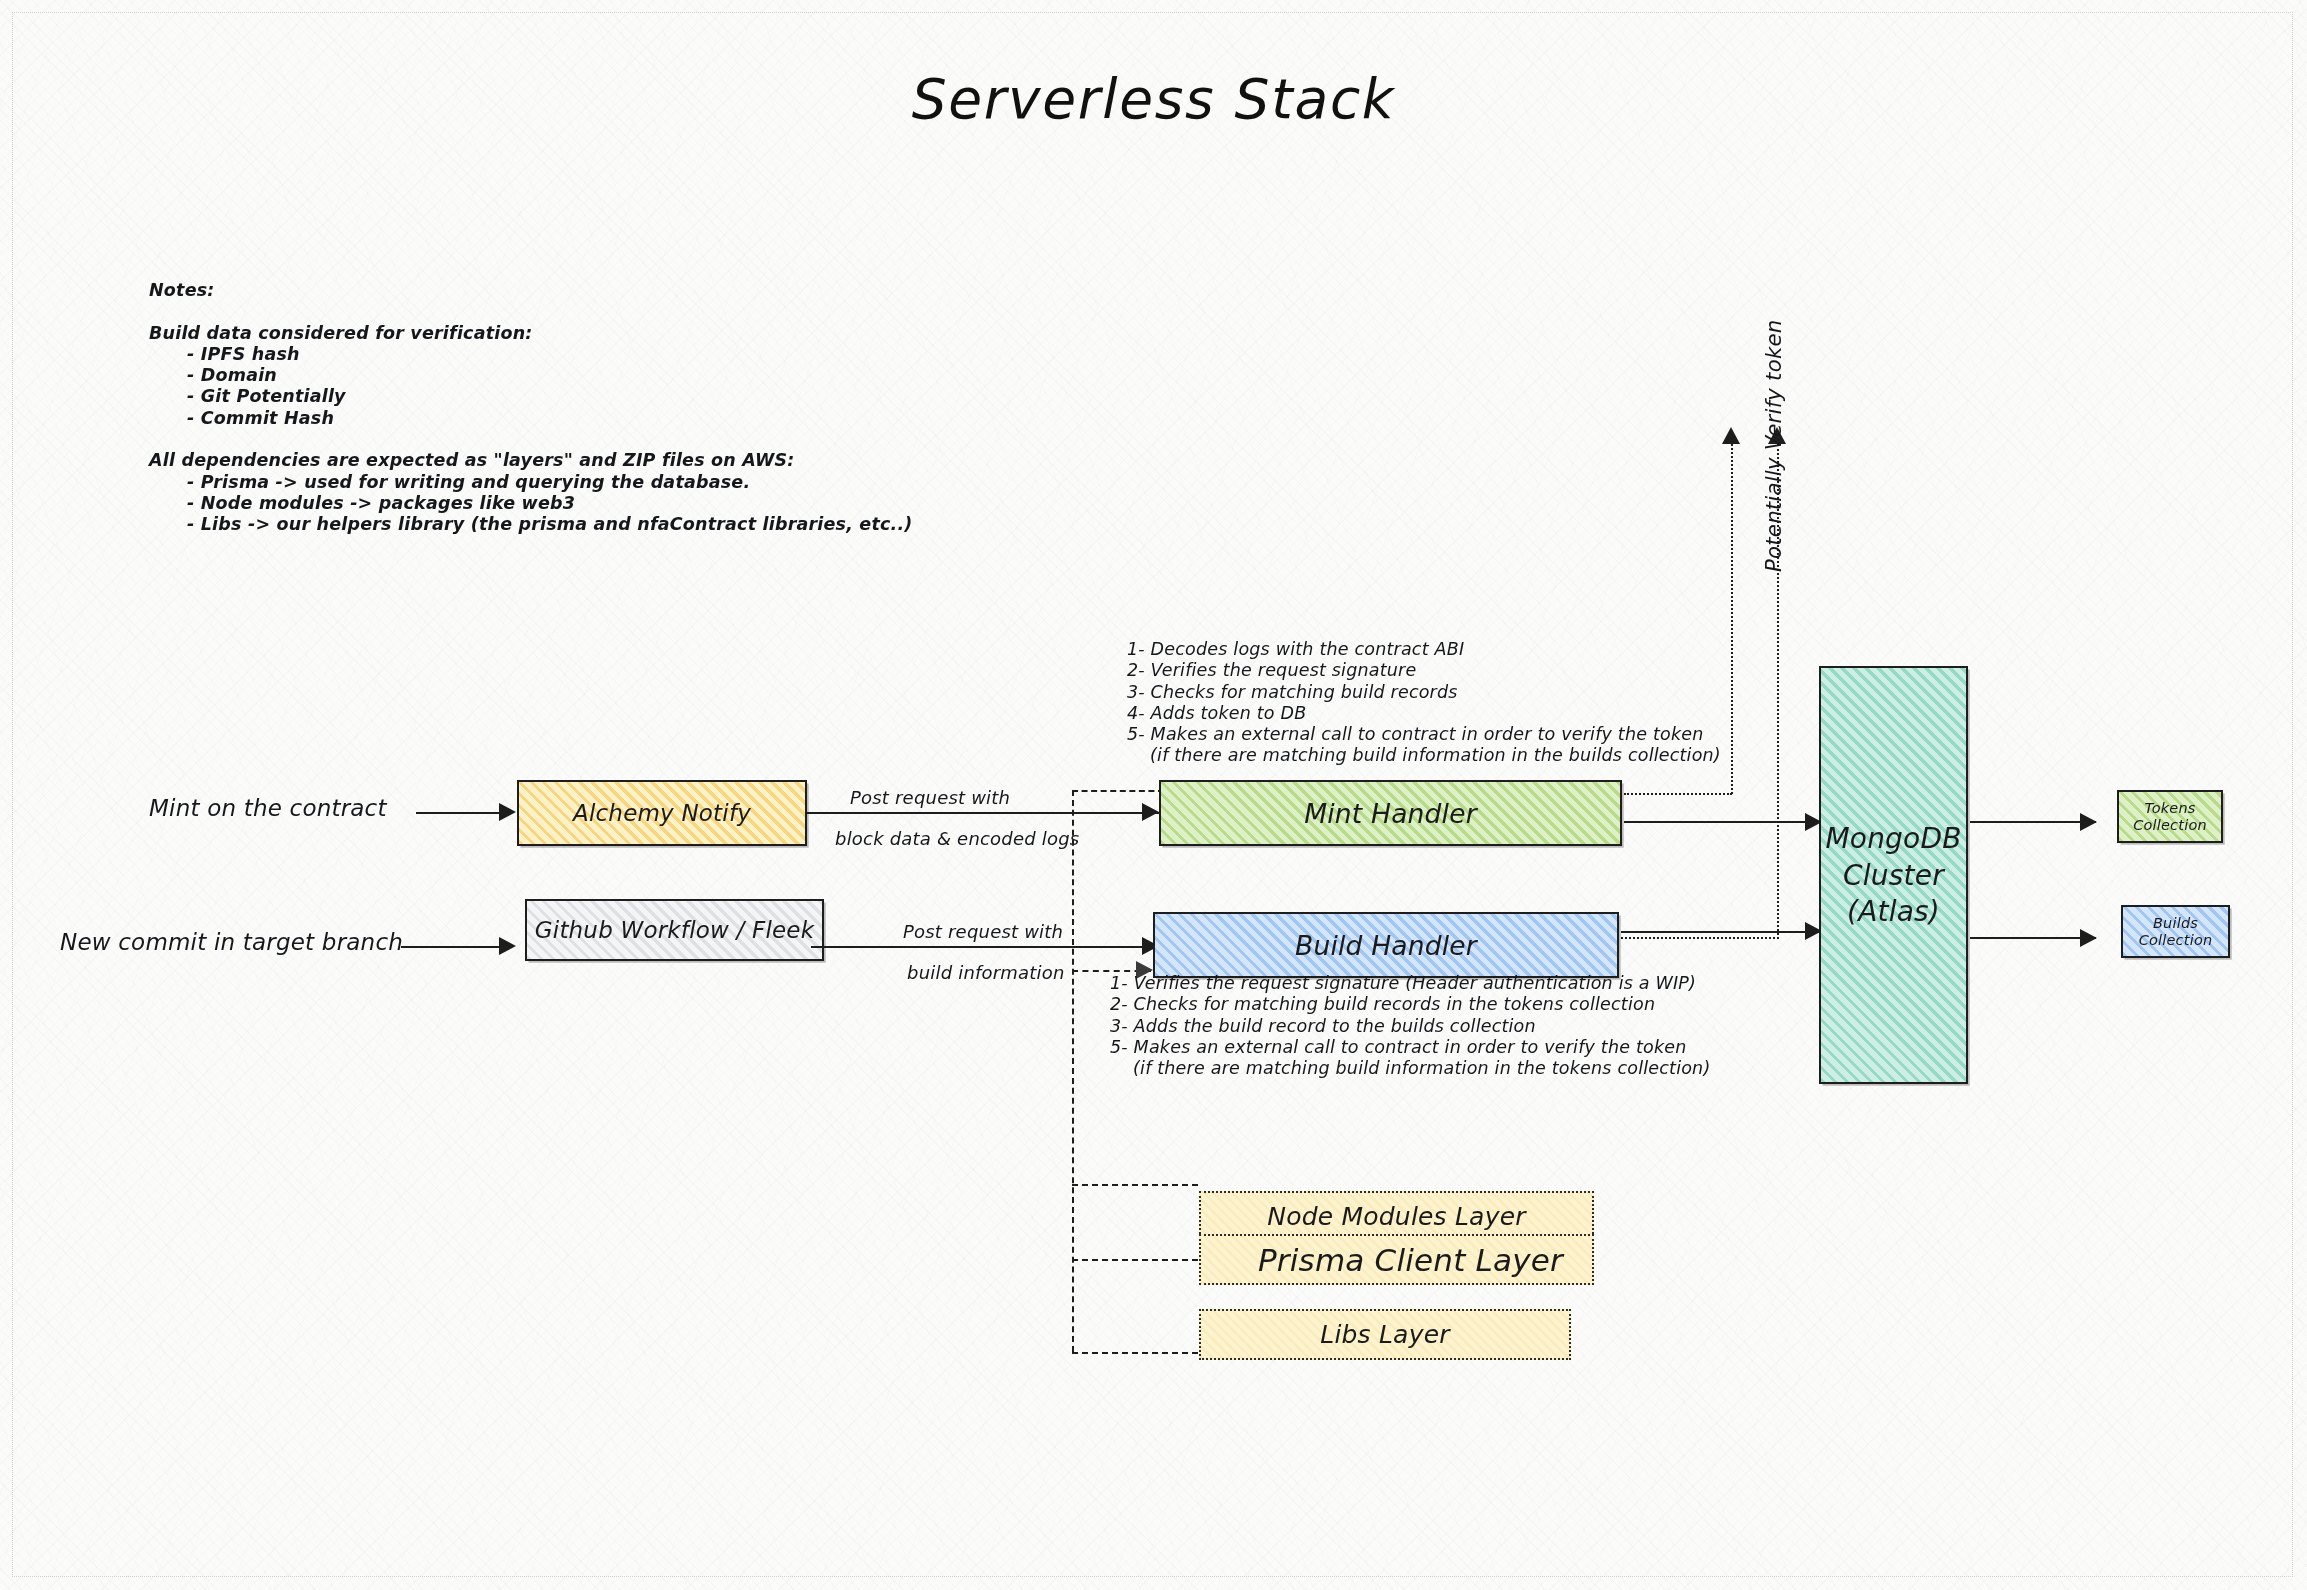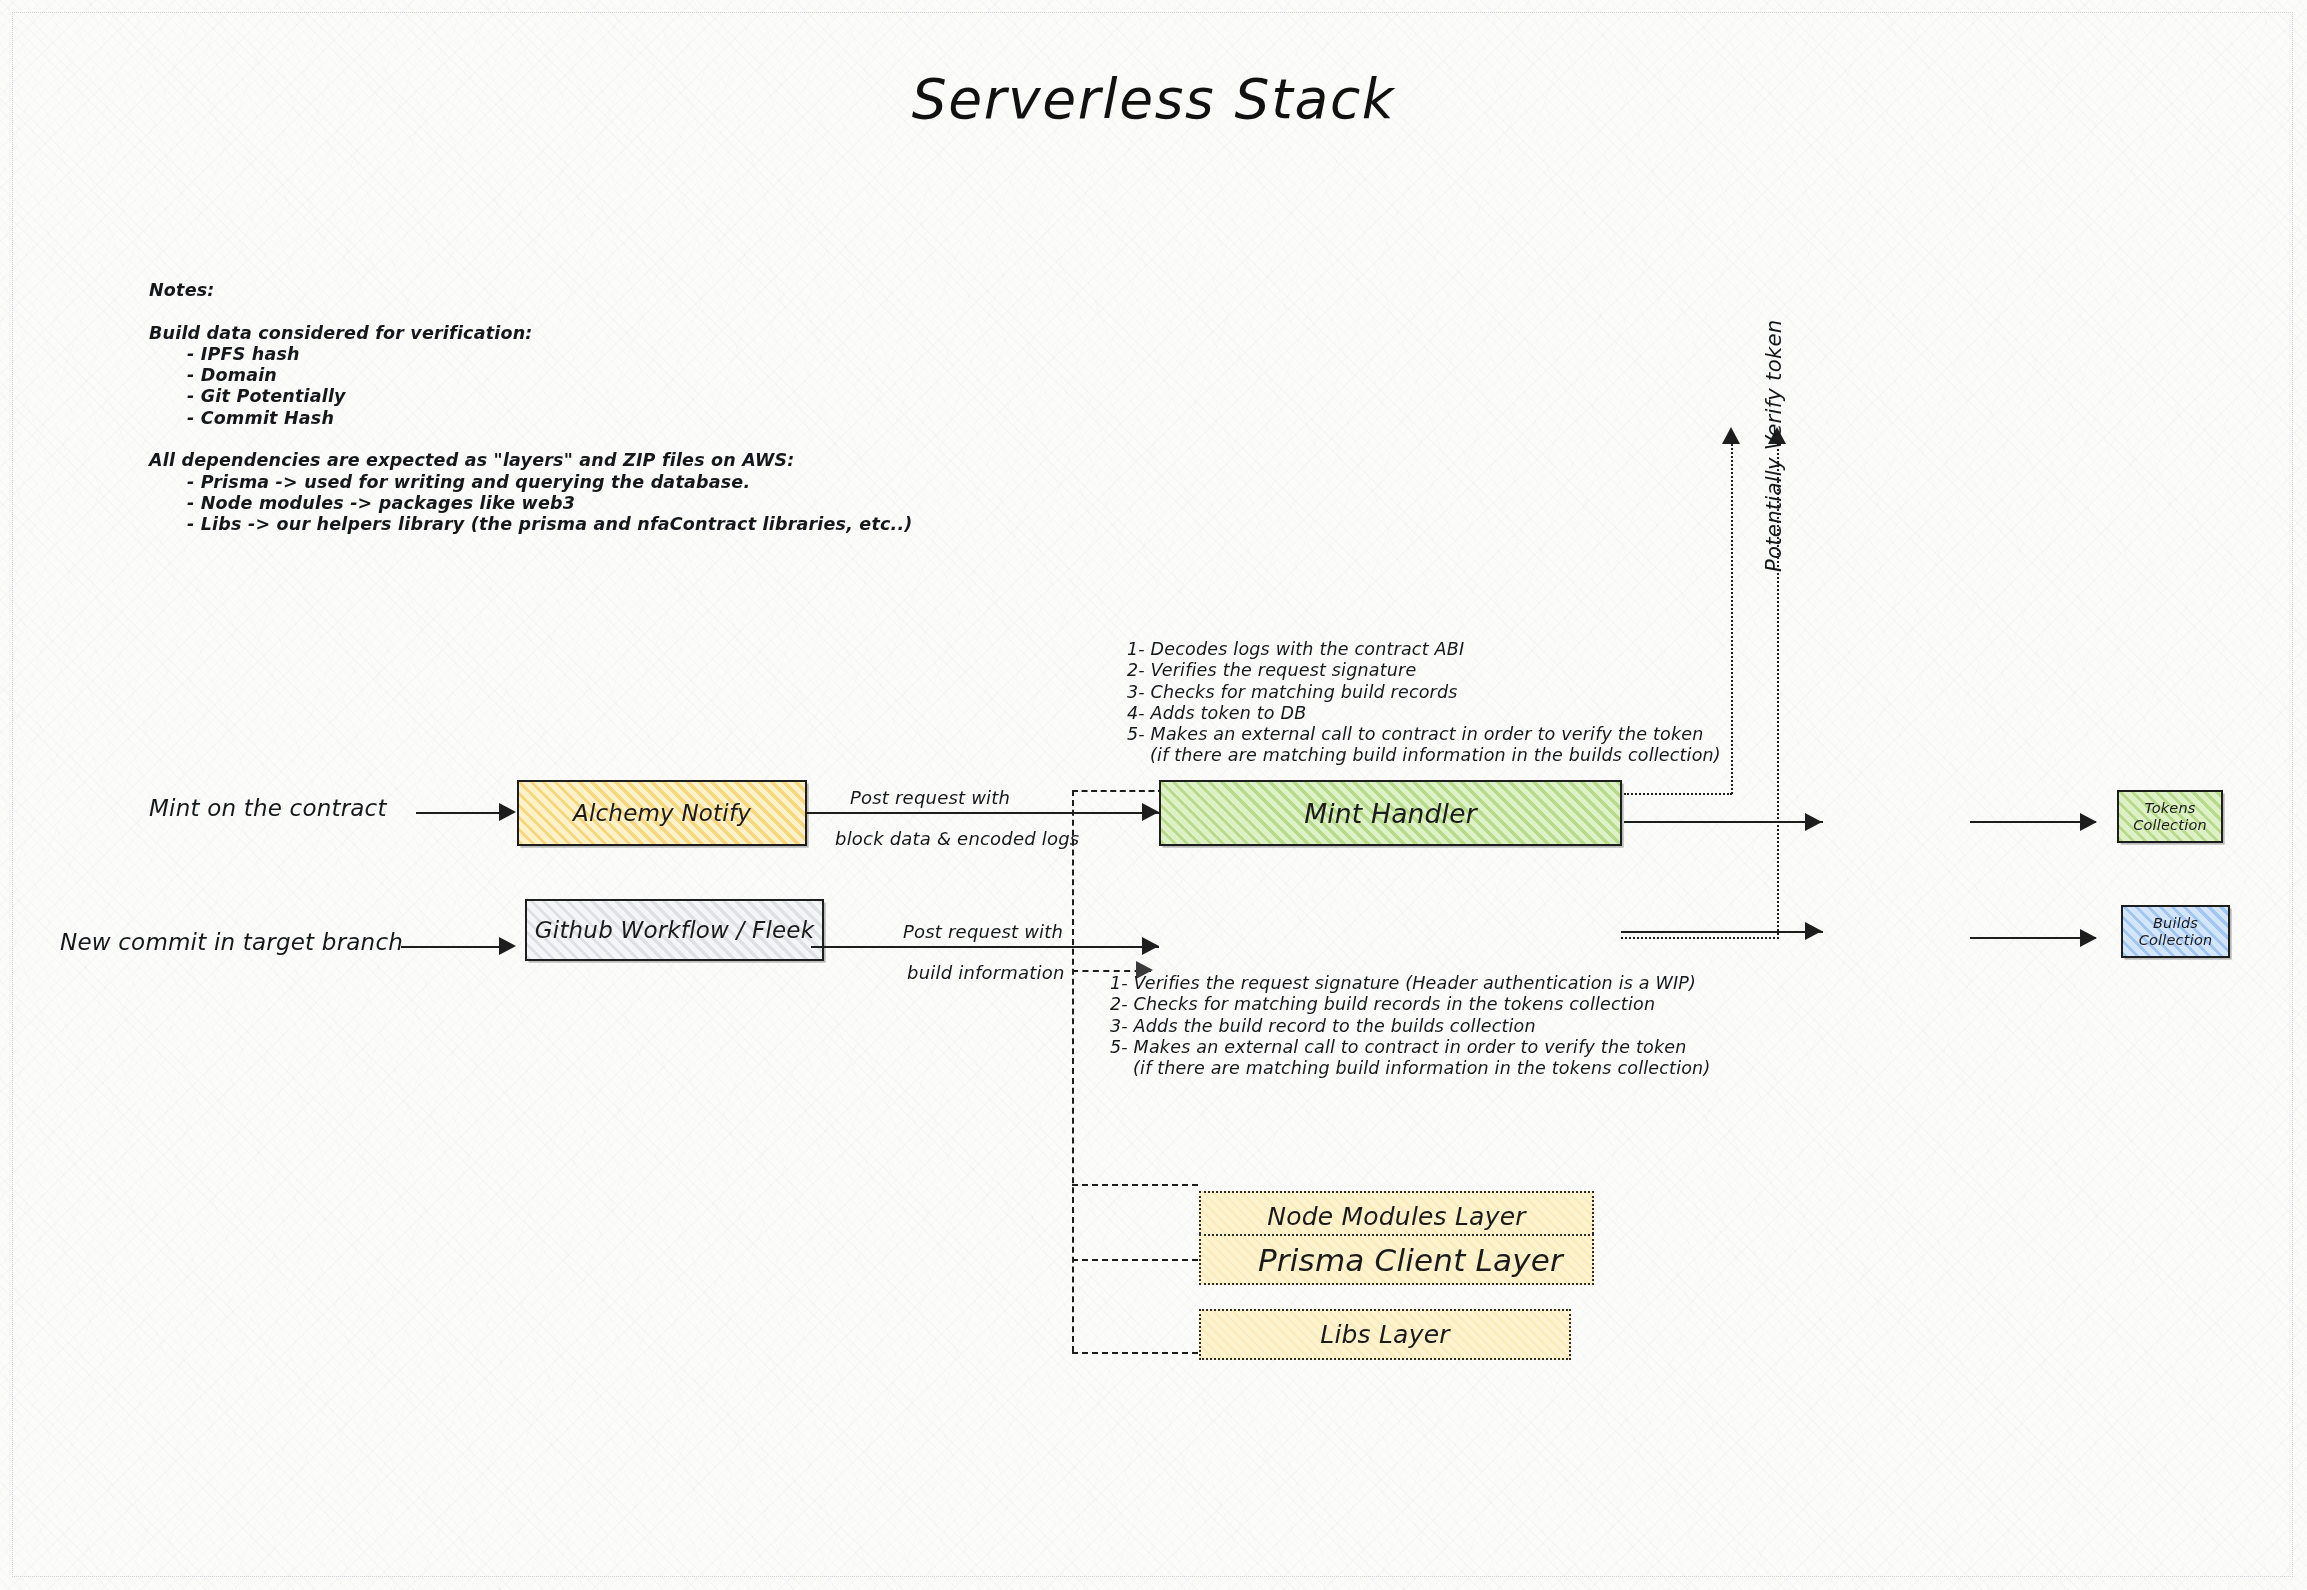--- a/index.html
+++ b/index.html
@@ -247,39 +247,47 @@
   <div class="arrow-r" style="left:1136px; top:961px; border-left-color:#3a3a3a;"></div>
 
   <div class="hdash" style="left:1072px; top:1184px; width:126px;"></div>
   <div class="hdash" style="left:1072px; top:1259px; width:126px;"></div>
   <div class="hdash" style="left:1072px; top:1352px; width:126px;"></div>
 
   <div class="node fill-green" style="left:1159px; top:780px; width:463px; height:66px;">
     <span class="lbl hand" style="font-size:26.5px;">Mint Handler</span>
   </div>
 
+  <div class="node fill-blue" style="left:1153px; top:912px; width:466px; height:66px;">
+    <span class="lbl hand" style="font-size:26.5px;">Build Handler</span>
+  </div>
 
   <div class="flabel hand" style="left:1110px; top:973px; font-size:17.5px; line-height:21.3px;">
     <div>1- Verifies the request signature (Header authentication is a WIP)</div>
     <div>2- Checks for matching build records in the tokens collection</div>
     <div>3- Adds the build record to the builds collection</div>
     <div>5- Makes an external call to contract in order to verify the token</div>
     <div style="white-space:pre;">    (if there are matching build information in the tokens collection)</div>
   </div>
 
   <div class="hdot" style="left:1624px; top:793px; width:108px;"></div>
 
   <div class="hdot" style="left:1621px; top:937px; width:158px;"></div>
 
   <div class="hline" style="left:1624px; top:821px; width:199px;"></div>
   <div class="arrow-r" style="left:1805px; top:813px;"></div>
 
   <div class="hline" style="left:1621px; top:931px; width:202px;"></div>
   <div class="arrow-r" style="left:1805px; top:922px;"></div>
 
+  <div class="node fill-teal" style="left:1819px; top:666px; width:149px; height:418px; flex-direction:column; gap:3.4px;">
+    <span class="lbl hand" style="font-size:28px;">MongoDB</span>
+    <span class="lbl hand" style="font-size:28px;">Cluster</span>
+    <span class="lbl hand" style="font-size:28px;">(Atlas)</span>
+  </div>
 
   <div class="hline" style="left:1970px; top:821px; width:126px;"></div>
   <div class="arrow-r" style="left:2080px; top:813px;"></div>
 
   <div class="hline" style="left:1970px; top:937px; width:126px;"></div>
   <div class="arrow-r" style="left:2080px; top:929px;"></div>
 
   <div class="node fill-green" style="left:2117px; top:790px; width:106px; height:53px; flex-direction:column; gap:0.9px;">
     <span class="lbl hand" style="font-size:14.5px;">Tokens</span>
     <span class="lbl hand" style="font-size:14.5px;">Collection</span>

